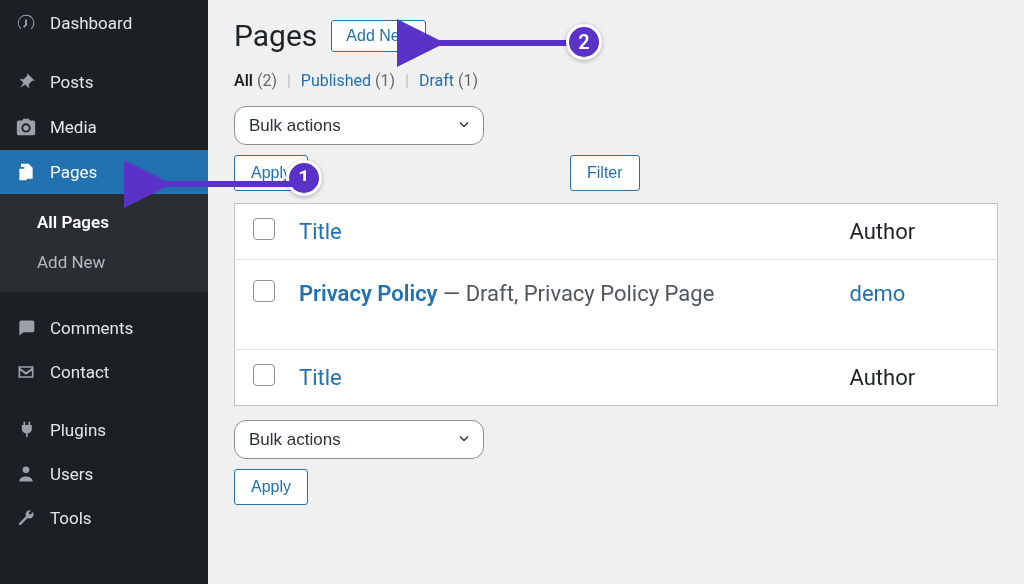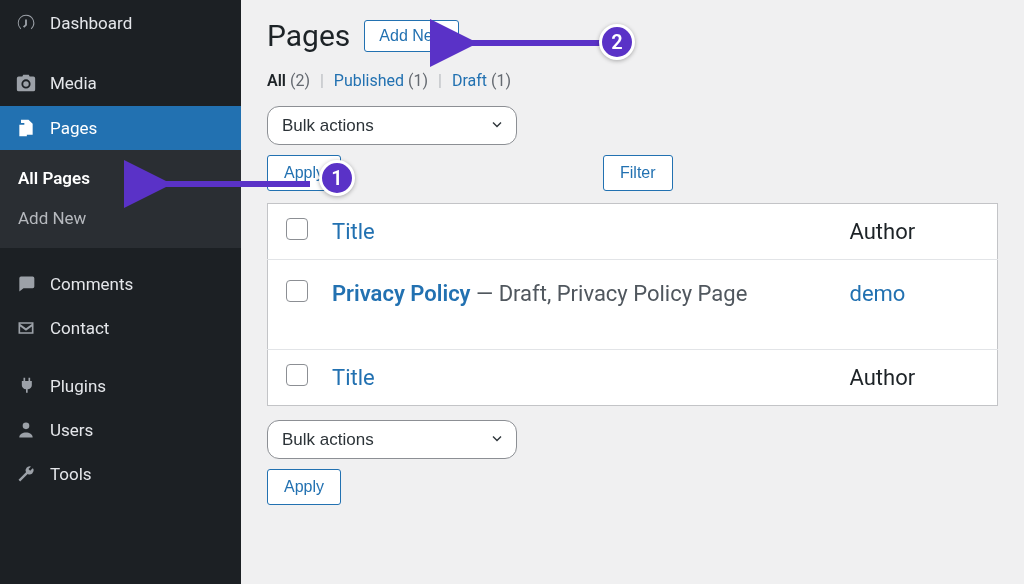--- a/index.html
+++ b/index.html
@@ -10,21 +10,21 @@
     background: #f0f0f1;
     color: #1d2327;
     display: flex;
     overflow: hidden;
     width: 1024px;
     height: 584px;
   }
 
   
   .sidebar {
-    width: 241px;
+    width: 208px;
     background: #1c2024;
     color: #eee;
     display: flex;
     flex-direction: column;
     font-size: 17px;
   }
   .menu-item {
     display: flex;
     align-items: center;
     gap: 12px;
@@ -41,20 +41,21 @@
   .menu-spacer { height: 14px; }
   .submenu {
     background: #2a2e33;
     padding: 8px 0 10px 0;
   }
   .submenu .sub-item {
     padding: 10px 28px 10px 18px;
     color: #b6b9be;
     font-size: 17px;
     cursor: pointer;
+    margin-left: 19px;
   }
   .submenu .sub-item.current {
     color: #fff;
     font-weight: 600;
   }
 
   
   .main {
     flex: 1;
     padding: 18px 26px 0 26px;
@@ -187,20 +188,28 @@
     <span class="icon">
       <svg width="22" height="22" viewBox="0 0 24 24" fill="currentColor">
           <path d="M12 3a9 9 0 00-9 9 9 9 0 003 6.7l.7-.7A8 8 0 014 12a8 8 0 1116 0 8 8 0 01-2.7 6l.7.7A9 9 0 0012 3zm0 5a1 1 0 00-1 1v4.6l-2.3 2.3 1.4 1.4L13 14.4V9a1 1 0 00-1-1z"></path>
         </svg>
     </span>
     <span>Dashboard</span>
   </div>
 
   <div class="menu-spacer"></div>
 
+  <div class="menu-item">
+    <span class="icon">
+      <svg width="20" height="20" viewBox="0 0 24 24" fill="currentColor">
+          <path d="M14 2l-1 1 1 1-5 5-3-1-1 1 4 4-4 6 6-4 4 4 1-1-1-3 5-5 1 1 1-1-8-8z"></path>
+        </svg>
+    </span>
+    <span>Posts</span>
+  </div>
 
   <div class="menu-item">
     <span class="icon">
       <svg width="22" height="22" viewBox="0 0 24 24" fill="currentColor">
           <path d="M9 3l-1 2H4a2 2 0 00-2 2v12a2 2 0 002 2h16a2 2 0 002-2V7a2 2 0 00-2-2h-4l-1-2H9zm3 5a5 5 0 110 10 5 5 0 010-10zm0 2a3 3 0 100 6 3 3 0 000-6z"></path>
         </svg>
     </span>
     <span>Media</span>
   </div>
 

